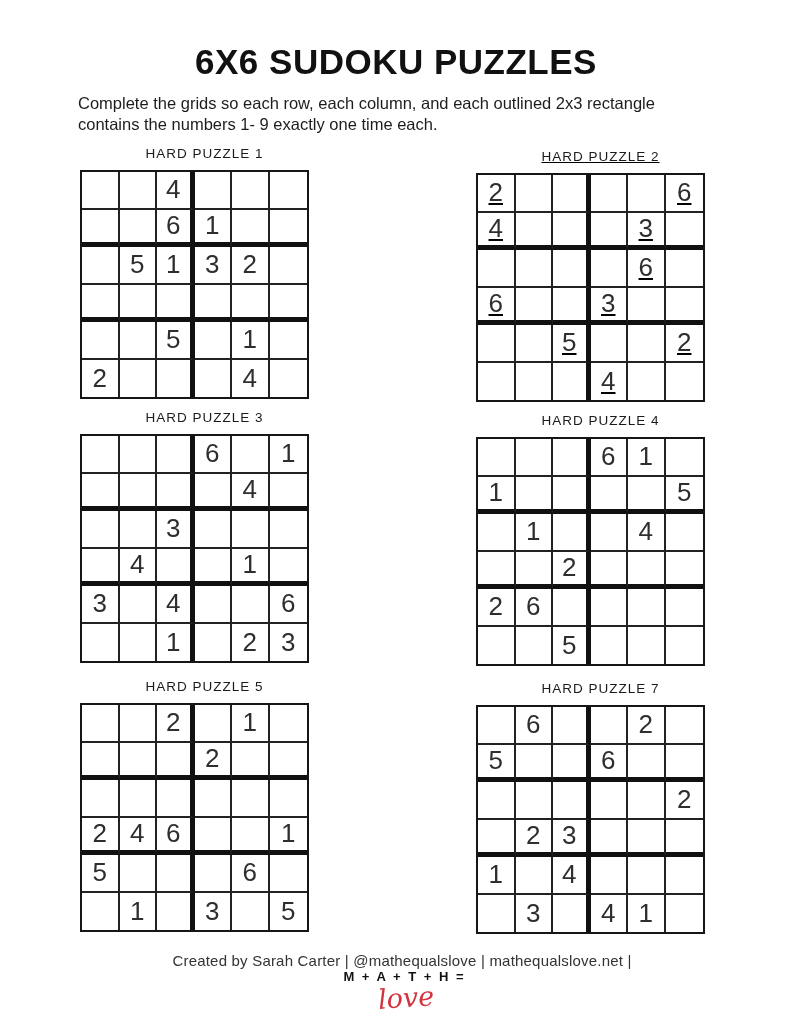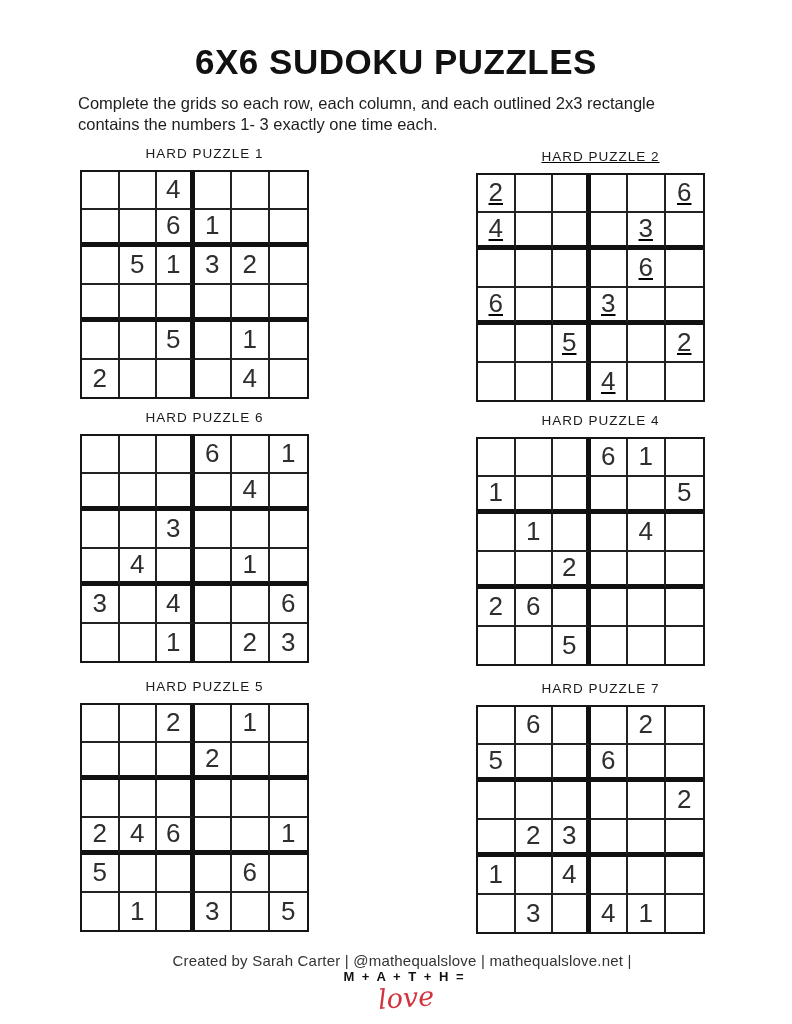--- a/index.html
+++ b/index.html
@@ -97,21 +97,21 @@
 </style>
 </head>
 <body>
 
 <div class="page">
 
   <h1 class="page-title">6X6 SUDOKU PUZZLES</h1>
 
   <div class="instructions">
     <span>Complete the grids so each row, each column, and each outlined 2x3 rectangle</span><br>
-    <span>contains the numbers 1- 3 exactly one time each.</span>
+    <span>contains the numbers 1- 9 exactly one time each.</span>
   </div>
 
   <div id="puzzles">
   <div class="puzzle pos-0">
     <div class="puzzle-title">HARD PUZZLE 1</div>
     <div class="sudoku">
           <div class="cell"></div>
           <div class="cell"></div>
           <div class="cell br-thick">4</div>
           <div class="cell"></div>
@@ -186,21 +186,21 @@
           <div class="cell bb-none"></div>
           <div class="cell bb-none"></div>
           <div class="cell br-thick bb-none"></div>
           <div class="cell bb-none">4</div>
           <div class="cell bb-none"></div>
           <div class="cell br-none bb-none"></div>
         </div>
   </div>
 
   <div class="puzzle pos-2">
-    <div class="puzzle-title">HARD PUZZLE 6</div>
+    <div class="puzzle-title">HARD PUZZLE 3</div>
     <div class="sudoku">
           <div class="cell"></div>
           <div class="cell"></div>
           <div class="cell br-thick"></div>
           <div class="cell">6</div>
           <div class="cell"></div>
           <div class="cell br-none">1</div>
           <div class="cell bb-thick"></div>
           <div class="cell bb-thick"></div>
           <div class="cell br-thick bb-thick"></div>

